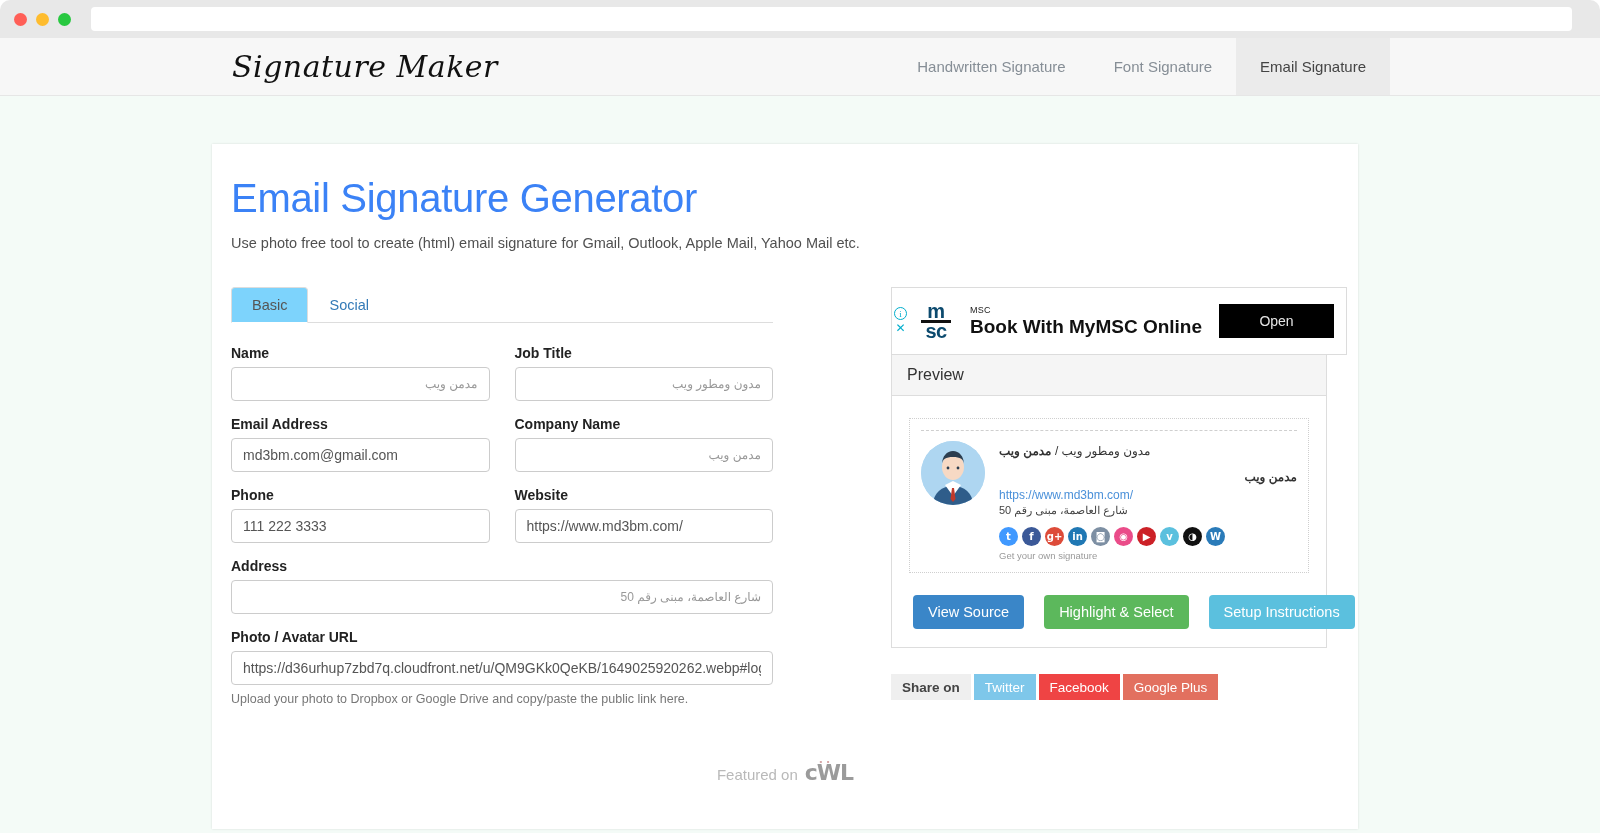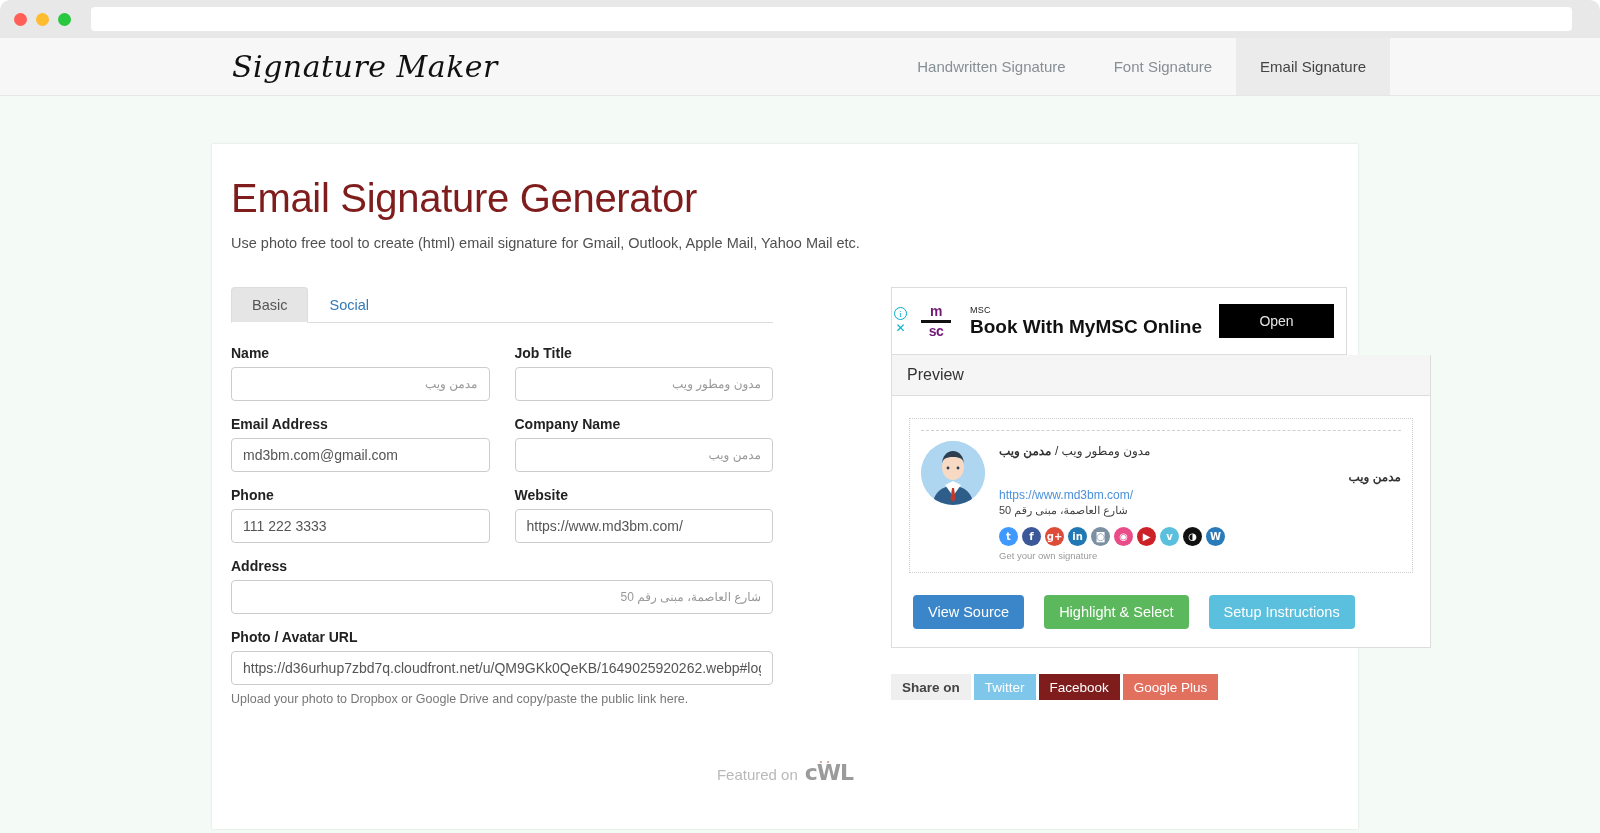--- a/index.html
+++ b/index.html
@@ -97,21 +97,21 @@
     height: 685px;
     background: #ffffff;
     box-shadow: 0 0 2px rgba(0,0,0,0.12);
   }
 
   .card-inner { padding: 22px 20px 0 19px; }
 
   h1.page-title {
     font-size: 40px;
     font-weight: 400;
-    color: #7f1d1d;
+    color: #3b82f6;
     margin: 10px 0 14px 0;
     letter-spacing: -0.3px;
   }
   .subtitle {
     font-size: 14.5px;
     color: #505050;
     margin: 0 0 36px 0;
   }
 
   .columns { display: flex; }
@@ -129,21 +129,21 @@
     padding: 9px 20px;
     font-size: 14.5px;
     color: #337ab7;
     cursor: pointer;
     margin-bottom: -1px;
     border: 1px solid transparent;
     border-radius: 4px 4px 0 0;
   }
   .tab.active {
     color: #555;
-    background: #e5e5e5;
+    background: #7dd3fc;
     border-color: #ddd #ddd #fff;
   }
 
   
   .form-row { display: flex; gap: 25px; margin-bottom: 15px; }
   .form-group { flex: 1; }
   .form-group.wide { width: 100%; }
   label.field-label {
     display: block;
     font-size: 14px;
@@ -206,23 +206,23 @@
   .ad-info {
     border: 1px solid #00aecd;
     border-radius: 50%;
     font-size: 9px;
     font-family: "Liberation Serif", serif;
   }
   .msc-logo {
     width: 44px;
     text-align: center;
     font-weight: bold;
-    font-size: 14px;
+    font-size: 20px;
     line-height: 15px;
-    color: #701a75;
+    color: #0c4a6e;
     letter-spacing: -0.5px;
     margin-right: 12px;
   }
   .msc-logo .m-bar {
     display: block;
     width: 30px;
     height: 3px;
     background: #111;
     margin: 1px auto;
   }
@@ -245,21 +245,21 @@
     color: #e5e5e5;
     font-size: 14px;
     border: none;
     cursor: pointer;
     margin-right: 12px;
     font-family: "Liberation Sans", sans-serif;
   }
 
   
   .preview-panel {
-    width: 540px;
+    width: 436px;
     border: 1px solid #dddddd;
     border-top: none;
     background: #fff;
   }
   .preview-header {
     background: #f5f5f5;
     border-bottom: 1px solid #dddddd;
     padding: 11px 15px;
     font-size: 16px;
     color: #333;
@@ -354,21 +354,21 @@
   .share-btn {
     color: #fff;
     font-size: 13.5px;
     padding: 0 11px;
     display: flex;
     align-items: center;
     cursor: pointer;
     margin-left: 3px;
   }
   .share-twitter { background: #7ec7ea; }
-  .share-facebook { background: #7f1d1d; }
+  .share-facebook { background: #ef4444; }
   .share-google { background: #e2705f; }
 
   
   .featured {
     position: absolute;
     left: 0; right: 0;
     bottom: 44px;
     text-align: center;
     font-size: 15px;
     color: #b9b9b9;

